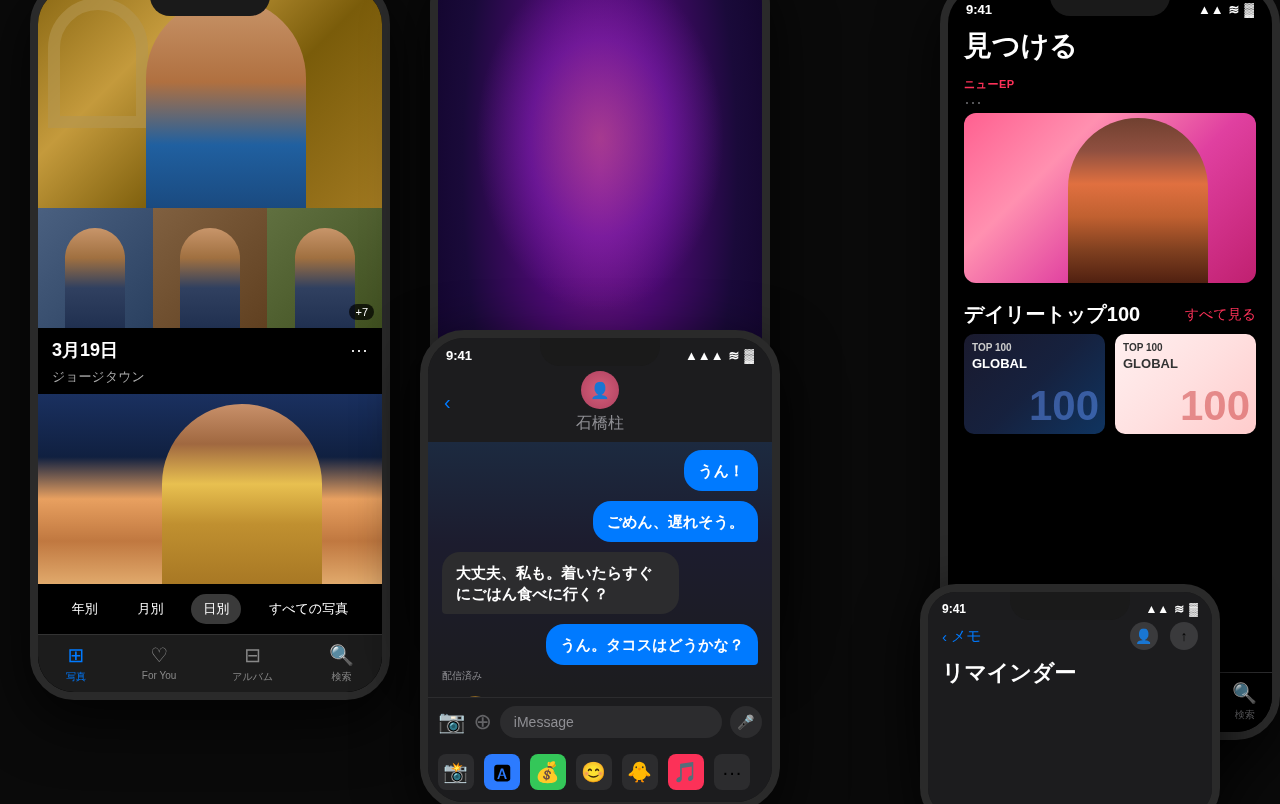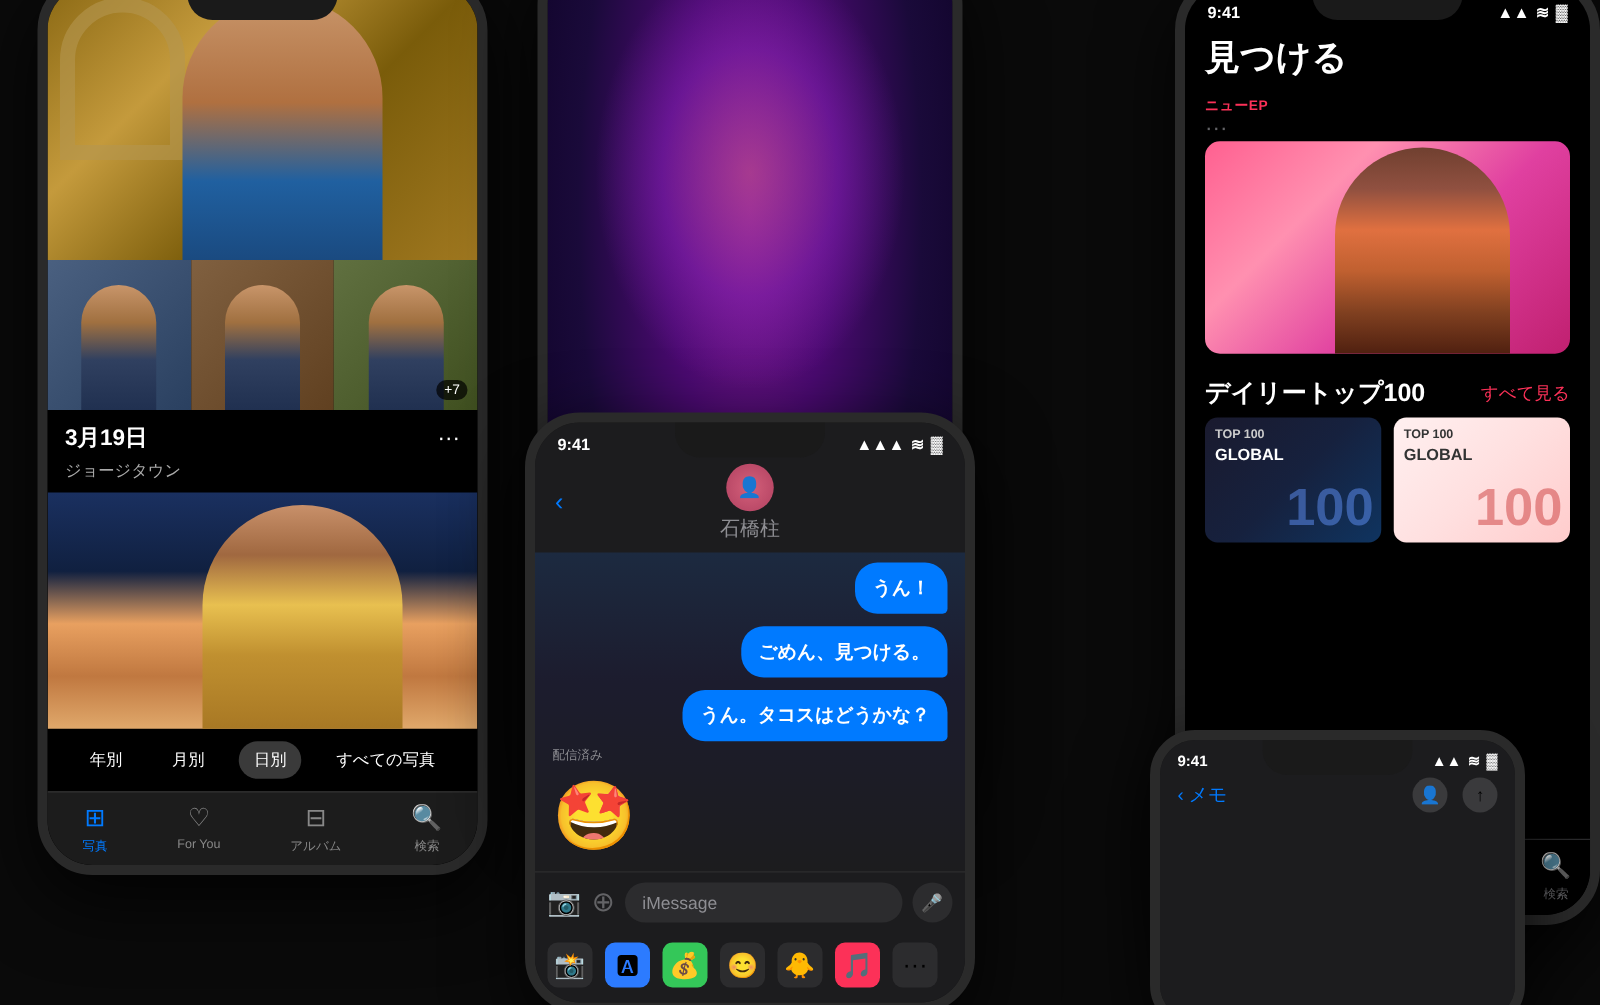--- a/index.html
+++ b/index.html
@@ -763,21 +763,22 @@
       <span class="messages-back">‹</span>
       <div style="display:flex;flex-direction:column;align-items:center;">
         <div class="messages-avatar">
           <span style="font-size:16px;">👤</span>
         </div>
         <div class="messages-contact-name">石橋柱</div>
       </div>
     </div>
     <div class="messages-body">
       <div class="msg-bubble sent">うん！</div>
-      <div class="msg-bubble sent">ごめん、見つける。</div>
+      <div class="msg-bubble sent">ごめん、遅れそう。</div>
+      <div class="msg-bubble received">大丈夫、私も。着いたらすぐにごはん食べに行く？</div>
       <div class="msg-bubble sent">うん。タコスはどうかな？</div>
       <div class="msg-delivered">配信済み</div>
       <div class="msg-emoji-big">🤩</div>
     </div>
     <div class="messages-input-row">
       <span class="messages-input-icon">📷</span>
       <span class="messages-input-icon">⊕</span>
       <div class="messages-input-field">iMessage</div>
       <div class="messages-voice-icon">🎤</div>
     </div>
@@ -867,14 +868,15 @@
     <div class="reminders-header">
       <div class="reminders-back">
         <span>‹</span>
         <span>メモ</span>
       </div>
       <div class="reminders-icons">
         <div class="reminders-icon">👤</div>
         <div class="reminders-icon">↑</div>
       </div>
     </div>
+    <div class="reminders-title">リマインダー</div>
   </div>
 </div>
 
 </body></html>

